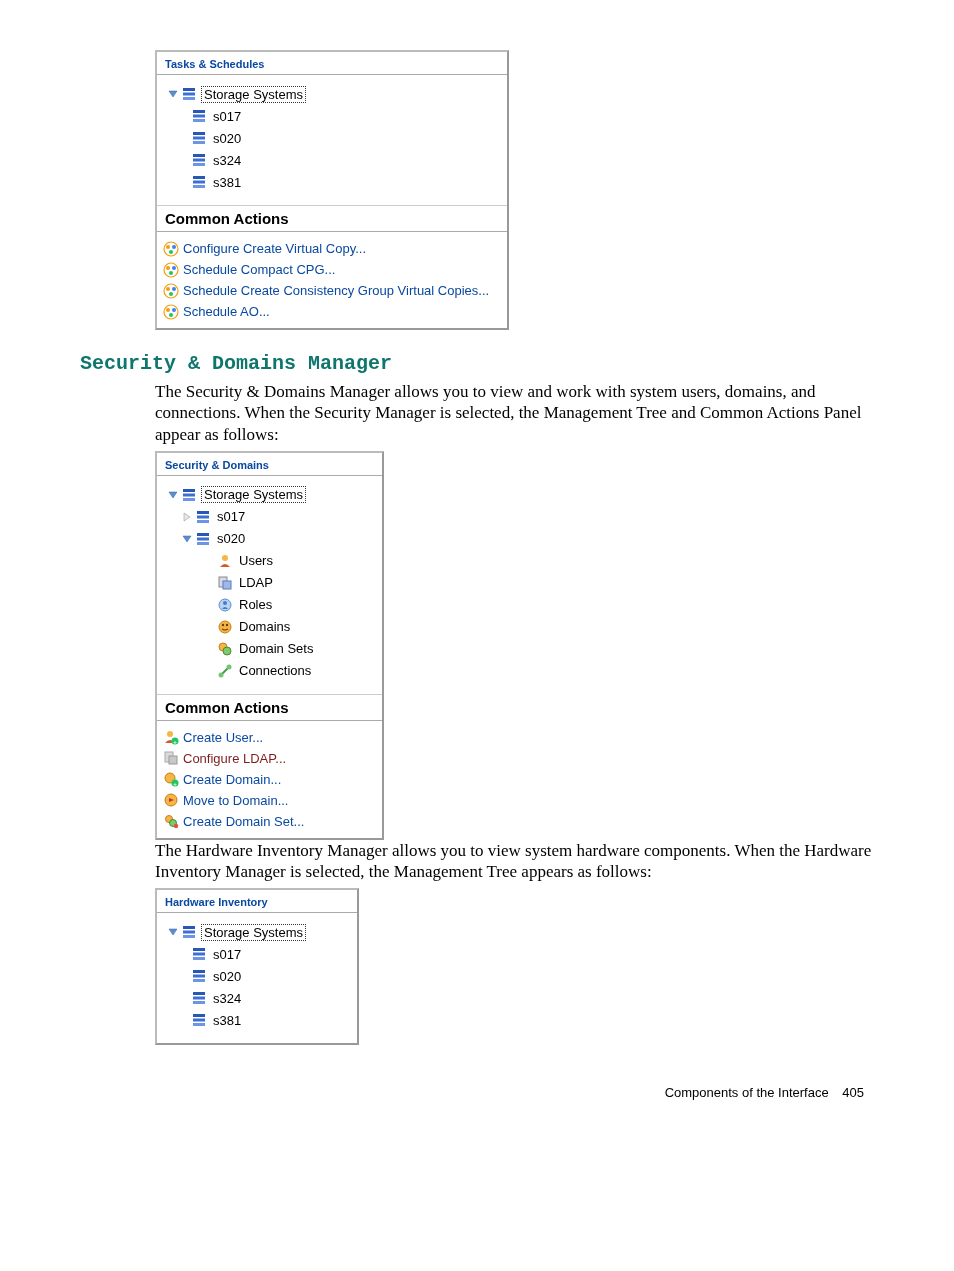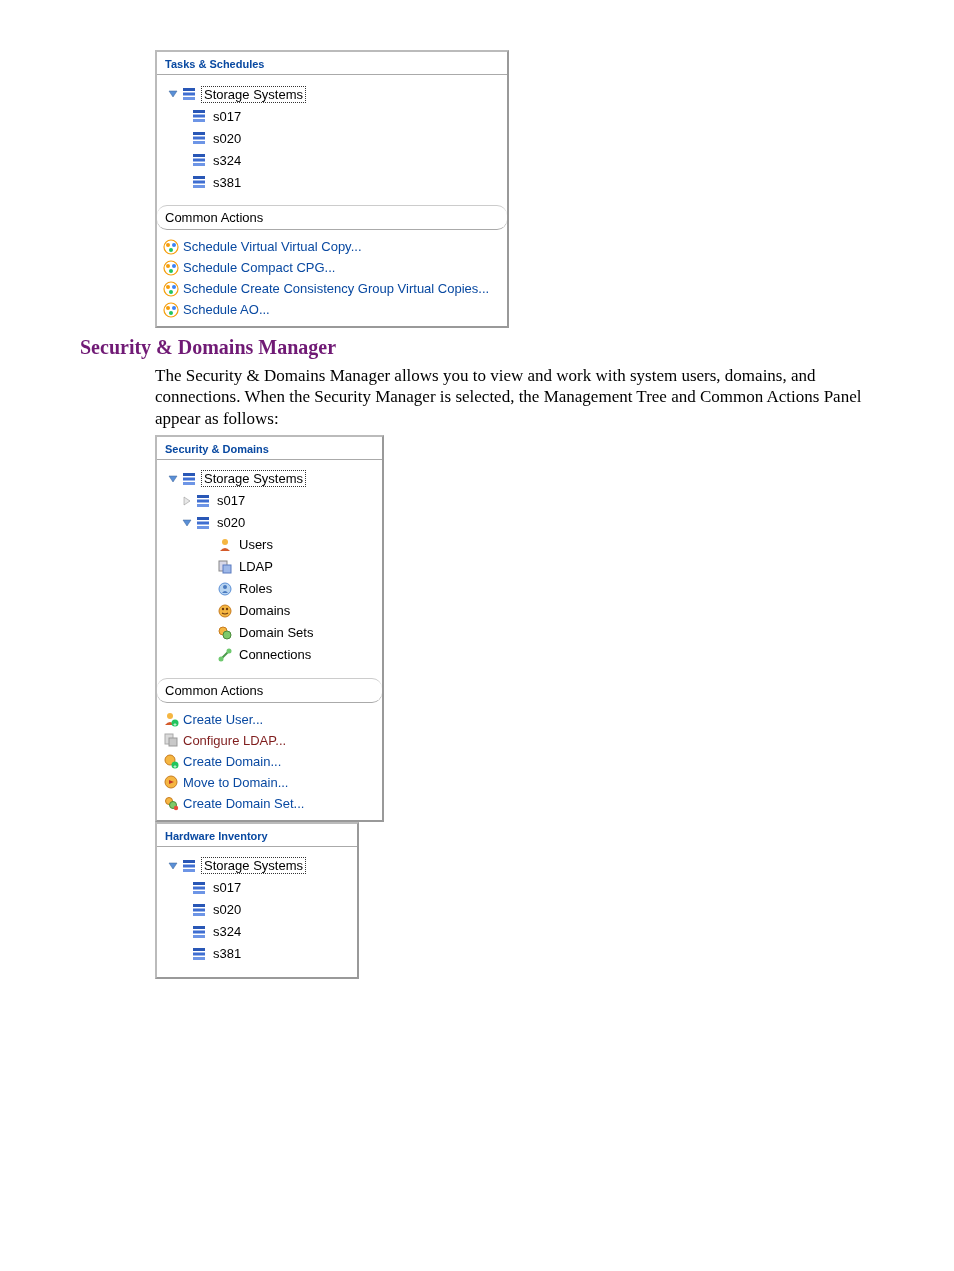--- a/index.html
+++ b/index.html
@@ -20,26 +20,25 @@
     margin-left: 75px;
   }
   .panel-title {
     color: #0949a1;
     font-weight: bold;
     font-size: 11px;
     padding: 6px 8px 4px 8px;
     border-bottom: 1px solid #aaa;
   }
   .subheading {
-    font-weight: normal;
-    font-size: 13px;
+    font-weight: bold;
+    font-size: 15px;
     padding: 4px 8px;
     border-bottom: 1px solid #aaa;
     border-top: 1px solid #ccc;
-    border-radius: 10px;
   }
   .tree {
     padding: 8px 6px 12px 6px;
   }
   .tree-row {
     display: flex;
     align-items: center;
     height: 22px;
     font-size: 13px;
     color: #000;
@@ -62,24 +61,24 @@
   }
   .actions {
     padding: 6px 6px 6px 6px;
   }
   .action-row {
     display: flex; align-items: center; height: 21px; font-size: 13px;
   }
   .action-row .alabel { color: #0949a1; }
   .action-row.disabled .alabel { color: #7f1d1d; }
   .sect-head {
-    color: #701a75;
+    color: #0f766e;
     font-size: 20px;
-    font-family: Liberation Serif, serif;
-    margin: 8px 0 6px 0;
+    font-family: Liberation Mono, monospace;
+    margin: 22px 0 6px 0;
   }
   .body-p {
     font-size: 17px;
     margin: 0 0 6px 75px;
     line-height: 1.25;
     color: #000;
     font-family: Liberation Serif, serif;
   }
   .footer {
     text-align: right;
@@ -220,21 +219,21 @@
         </div>
     </div>
     <div class="subheading">Common Actions</div>
     <div class="actions">
       <div class="action-row">
           <span class="icon-sched">
             <svg width="16" height="16">
               <use href="#i-sched"></use>
             </svg>
           </span>
-          <span class="alabel">Schedule Virtual Virtual Copy...</span>
+          <span class="alabel">Configure Create Virtual Copy...</span>
         </div>
       <div class="action-row">
           <span class="icon-sched">
             <svg width="16" height="16">
               <use href="#i-sched"></use>
             </svg>
           </span>
           <span class="alabel">Schedule Compact CPG...</span>
         </div>
       <div class="action-row">
@@ -388,20 +387,21 @@
           <span class="icon-cset">
             <svg width="16" height="16">
               <use href="#i-cset"></use>
             </svg>
           </span>
           <span class="alabel">Create Domain Set...</span>
         </div>
     </div>
   </div>
 
+  <p class="body-p">The Hardware Inventory Manager allows you to view system hardware components. When the Hardware Inventory Manager is selected, the Management Tree appears as follows:</p>
 
   <div class="panel" style="width:200px;">
     <div class="panel-title">Hardware Inventory</div>
     <div class="tree">
       <div class="tree-row indent0 sel">
         <span class="expander">
             <svg width="12" height="12">
               <use href="#i-expander-open"></use>
             </svg>
           </span>
@@ -440,14 +440,18 @@
           <span class="icon-server">
             <svg width="16" height="16">
               <use href="#i-storage"></use>
             </svg>
           </span>
           <span class="lbl">s381</span>
         </div>
     </div>
   </div>
 
+  <div class="footer">
+    <span>Components of the Interface</span>
+    <span class="pg">405</span>
+  </div>
 
 </div>
 
 </body></html>

